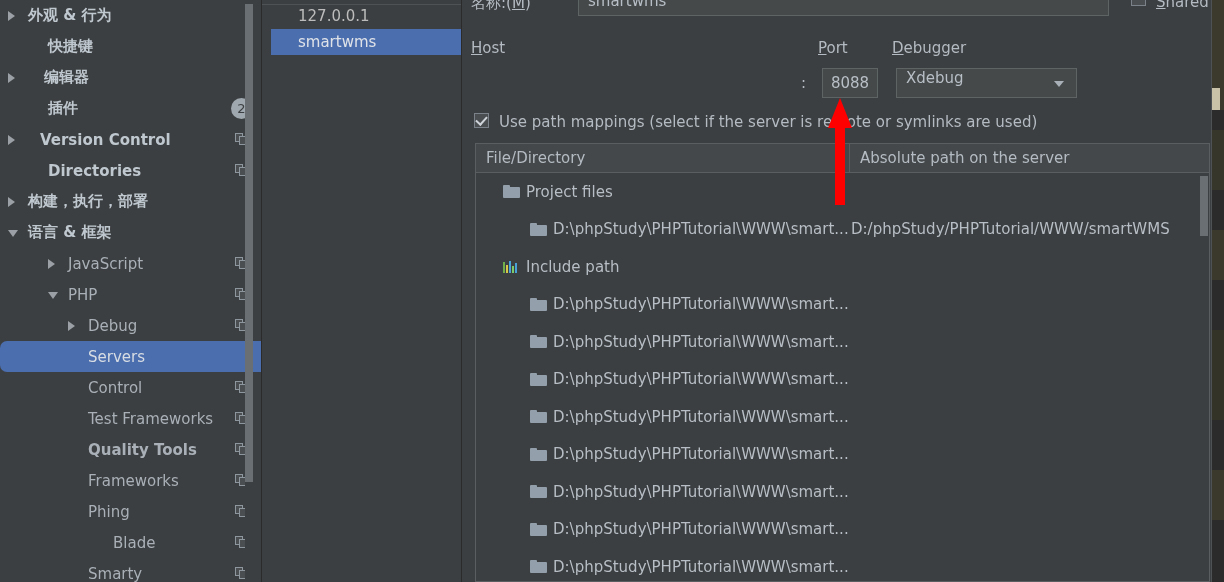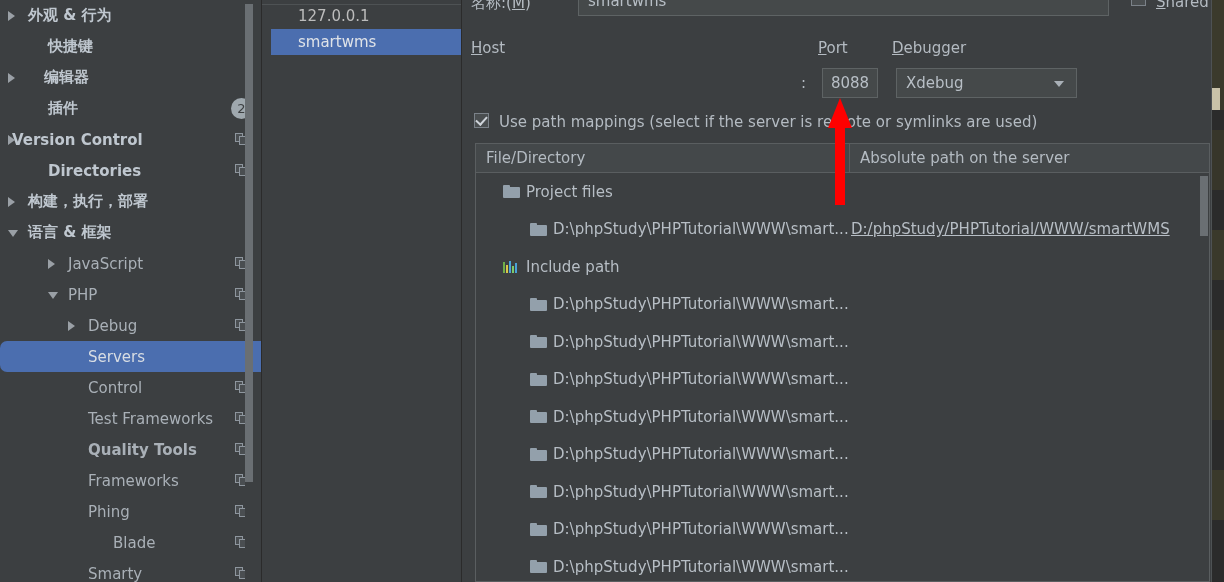--- a/index.html
+++ b/index.html
@@ -111,21 +111,21 @@
     display: flex; align-items: center;
     padding-left: 9px;
   }
   .field.center { justify-content: center; padding-left: 0; }
   .combo {
     position: absolute;
     background: #45494a;
     border: 1px solid #5e6364;
     color: #b8bfc6;
     font-size: 15px;
-    display: flex; align-items: center;
+    display: flex; align-items: flex-start;
     padding-left: 9px;
   }
   .combo .arrow {
     position: absolute; right: 12px; top: 50%; margin-top: -2px;
     width: 0; height: 0;
     border-style: solid;
     border-width: 6px 5px 0 5px;
     border-color: #a9b0b7 transparent transparent transparent;
   }
   .colon { position: absolute; color: #b4bbc2; font-size: 15px; }
@@ -253,21 +253,21 @@
         <div class="tree-row" style="top: 62px; position: absolute; left: 0px; width: 262px;">
           <span class="tri tri-right" style="left: 8px; top: 11px;"></span>
           <span class="tree-label bold" style="left: 28px; padding-left: 16px;">编辑器</span>
         </div>
         <div class="tree-row" style="top: 93px; position: absolute; left: 0px; width: 262px;">
           <span class="tree-label bold" style="left: 48px;">插件</span>
           <span class="badge">2</span>
         </div>
         <div class="tree-row" style="top: 124px; position: absolute; left: 0px; width: 262px;">
           <span class="tri tri-right" style="left: 8px; top: 11px;"></span>
-          <span class="tree-label bold" style="left: 12px; text-align: right;">Version Control</span>
+          <span class="tree-label bold" style="left: 40px; text-align: right;">Version Control</span>
           <span class="copy-ic">
             <i class="a"></i>
             <i class="b"></i>
           </span>
         </div>
         <div class="tree-row" style="top: 155px; position: absolute; left: 0px; width: 262px;">
           <span class="tree-label bold" style="left: 48px;">Directories</span>
           <span class="copy-ic">
             <i class="a"></i>
             <i class="b"></i>
@@ -433,21 +433,21 @@
             </span>
             <span class="fname" style="left: 50px;">Project files</span>
           </div>
           <div class="frow" style="top: 37.5px;">
             <span class="tri tri-right" style="left: 37px; top: 14px;"></span>
             <span class="folder" style="left: 54px; top: 12px;">
               <span class="tab"></span>
               <span class="body"></span>
             </span>
             <span class="fname" style="left: 77px;">D:\phpStudy\PHPTutorial\WWW\smart...</span>
-            <span class="fpath" style="left: 375px; text-decoration: underline;">D:/phpStudy/PHPTutorial/WWW/smartWMS</span>
+            <span class="fpath" style="left: 375px;">D:/phpStudy/PHPTutorial/WWW/smartWMS</span>
           </div>
           <div class="frow" style="top: 75px;">
             <span class="tri tri-down" style="left: 10px; top: 16px;"></span>
             <span class="barsicon" style="left: 27px; top: 11px;">
               <b style="left:0px;height:11px;background:#6fae4a"></b>
               <b style="left:3px;height:8px;background:#d8c84a"></b>
               <b style="left:6px;height:12px;background:#4aa3d8"></b>
               <b style="left:9px;height:7px;background:#7ecb6a"></b>
               <b style="left:12px;height:10px;background:#4aa3d8"></b>
             </span>

